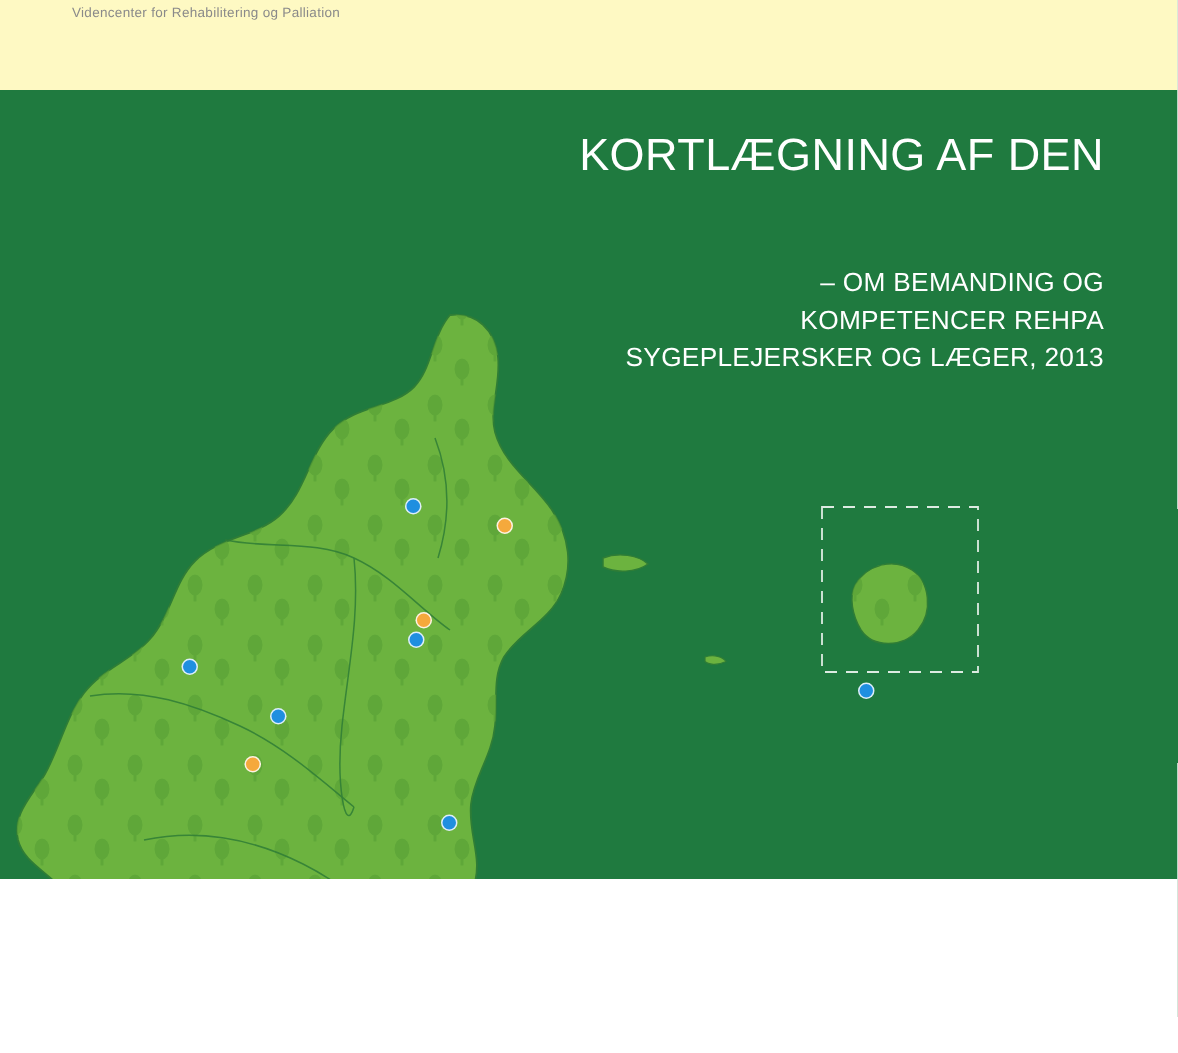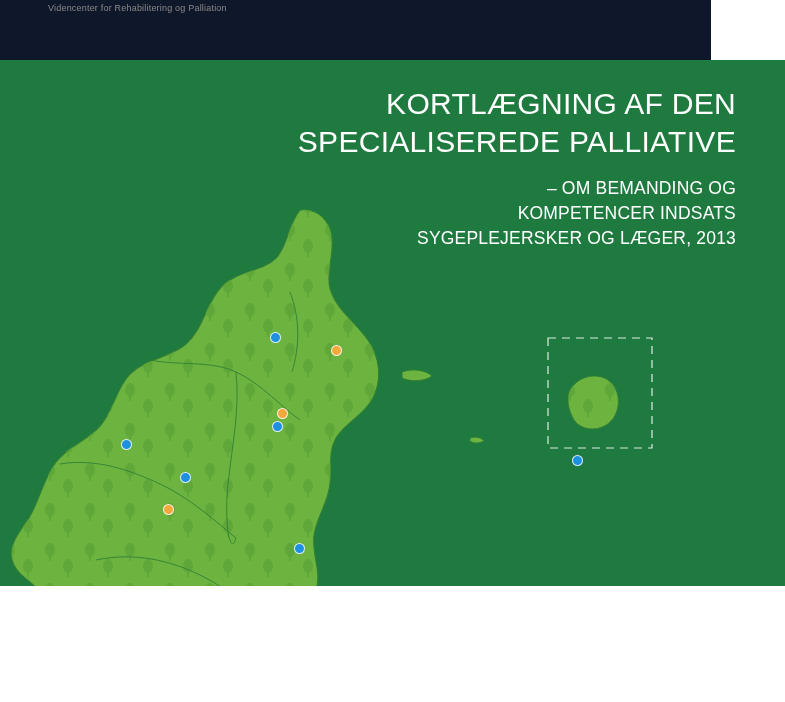--- a/index.html
+++ b/index.html
@@ -15,23 +15,23 @@
     width: 785px;
     height: 702px;
     overflow: hidden;
     background: #ffffff;
   }
   
   .header-band {
     position: absolute;
     left: 0;
     top: 0;
-    width: 711px;
+    width: 785px;
     height: 60px;
-    background: #0f172a;
+    background: #fef9c3;
   }
   .logo-text {
     position: absolute;
     left: 48px;
     top: -10px;
     font-size: 9px;
     color: #7d7d7d;
     letter-spacing: 0.2px;
     white-space: nowrap;
   }
@@ -227,23 +227,23 @@
           <div class="dot" style="left: 234px; top: 602px; background: rgb(245, 169, 60);"></div>
           <div class="dot" style="left: 256px; top: 627px; background: rgb(31, 143, 224);"></div>
           <div class="dot" style="left: 534px; top: 596px; background: rgb(245, 169, 60);"></div>
           <div class="dot" style="left: 541px; top: 610px; background: rgb(31, 143, 224);"></div>
         </div>
     </div>
 
     <div class="title-block">
       <h1 class="main-title">
         <span>KORTLÆGNING AF DEN</span><br>
-        <span>SPECIALISEREDE PALLIATIVE</span><br>
+        <br>
       </h1>
       <p class="sub-title">
         <span>– OM BEMANDING OG</span>
-        <span>KOMPETENCER INDSATS</span>
+        <span>KOMPETENCER REHPA</span>
         <span>SYGEPLEJERSKER OG LÆGER, 2013</span>
       </p>
     </div>
 
   </div>
 </div>
 
 </body></html>

